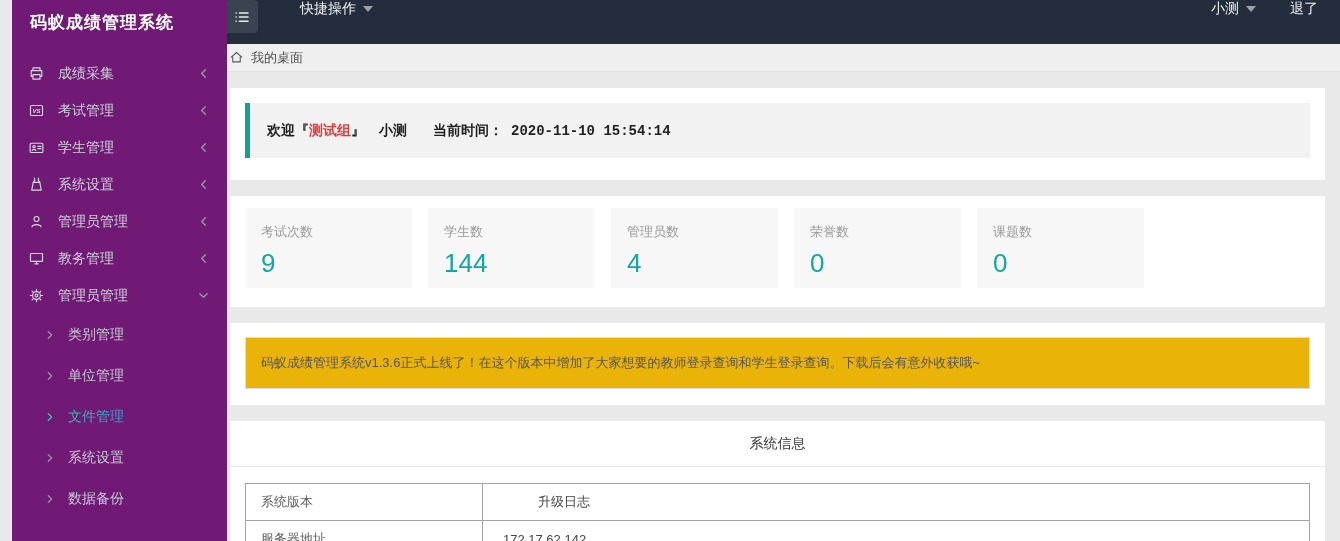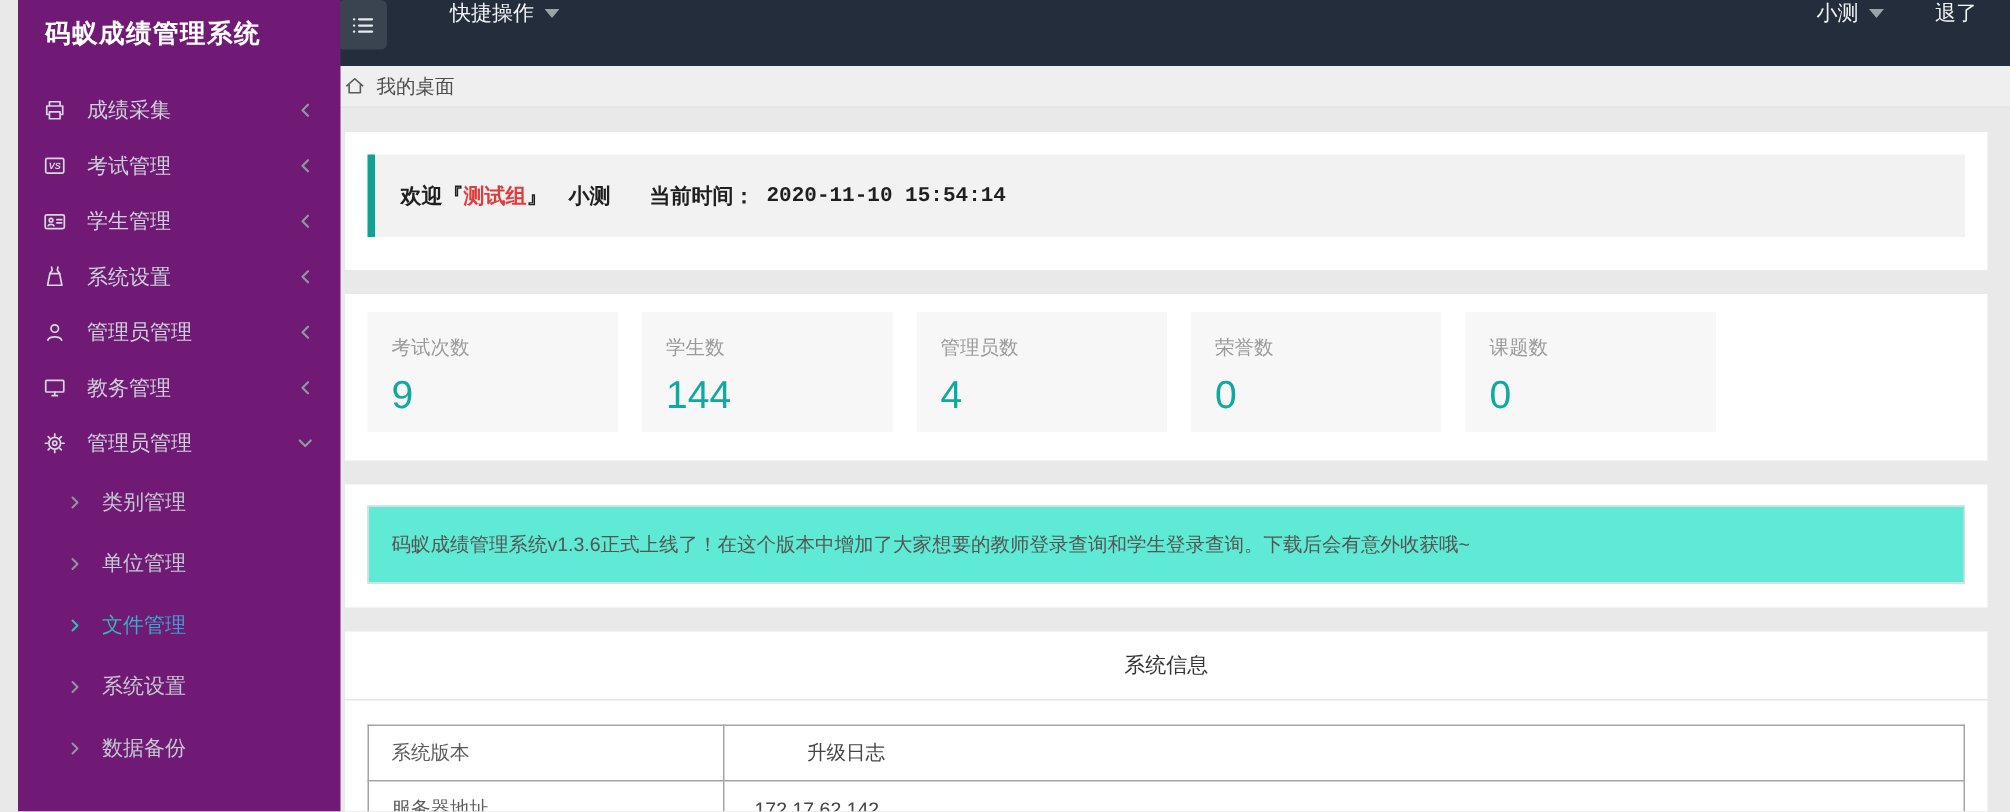--- a/index.html
+++ b/index.html
@@ -96,21 +96,21 @@
 
   
   .panel.stats-panel { height: 111px; padding: 12px 15px; display: flex; gap: 16px; }
   .stat-card { width: 167px; height: 80px; background: #f7f7f7; padding: 15px 16px 0 16px; flex: 0 0 auto; }
   .stat-label { font-size: 13px; color: #9a9a9a; }
   .stat-value { font-size: 26px; color: #0fa9a0; margin-top: 7px; }
 
   
   .panel.notice-panel { height: 82px; padding: 14px 15px; }
   .notice-box {
-    height: 52px; border: 1px solid #dddddd; background: #5eead4;
+    height: 52px; border: 1px solid #dddddd; background: #eab308;
     display: flex; align-items: center; padding-left: 15px;
     font-size: 13px; color: #555555;
   }
 
   
   .panel.sysinfo-panel { height: 160px; padding-top: 14px; }
   .sysinfo-head {
     padding: 0 15px 13px 15px; border-bottom: 1px solid #e7e7e7;
     font-size: 14px; color: #333333; text-align: center;
   }

